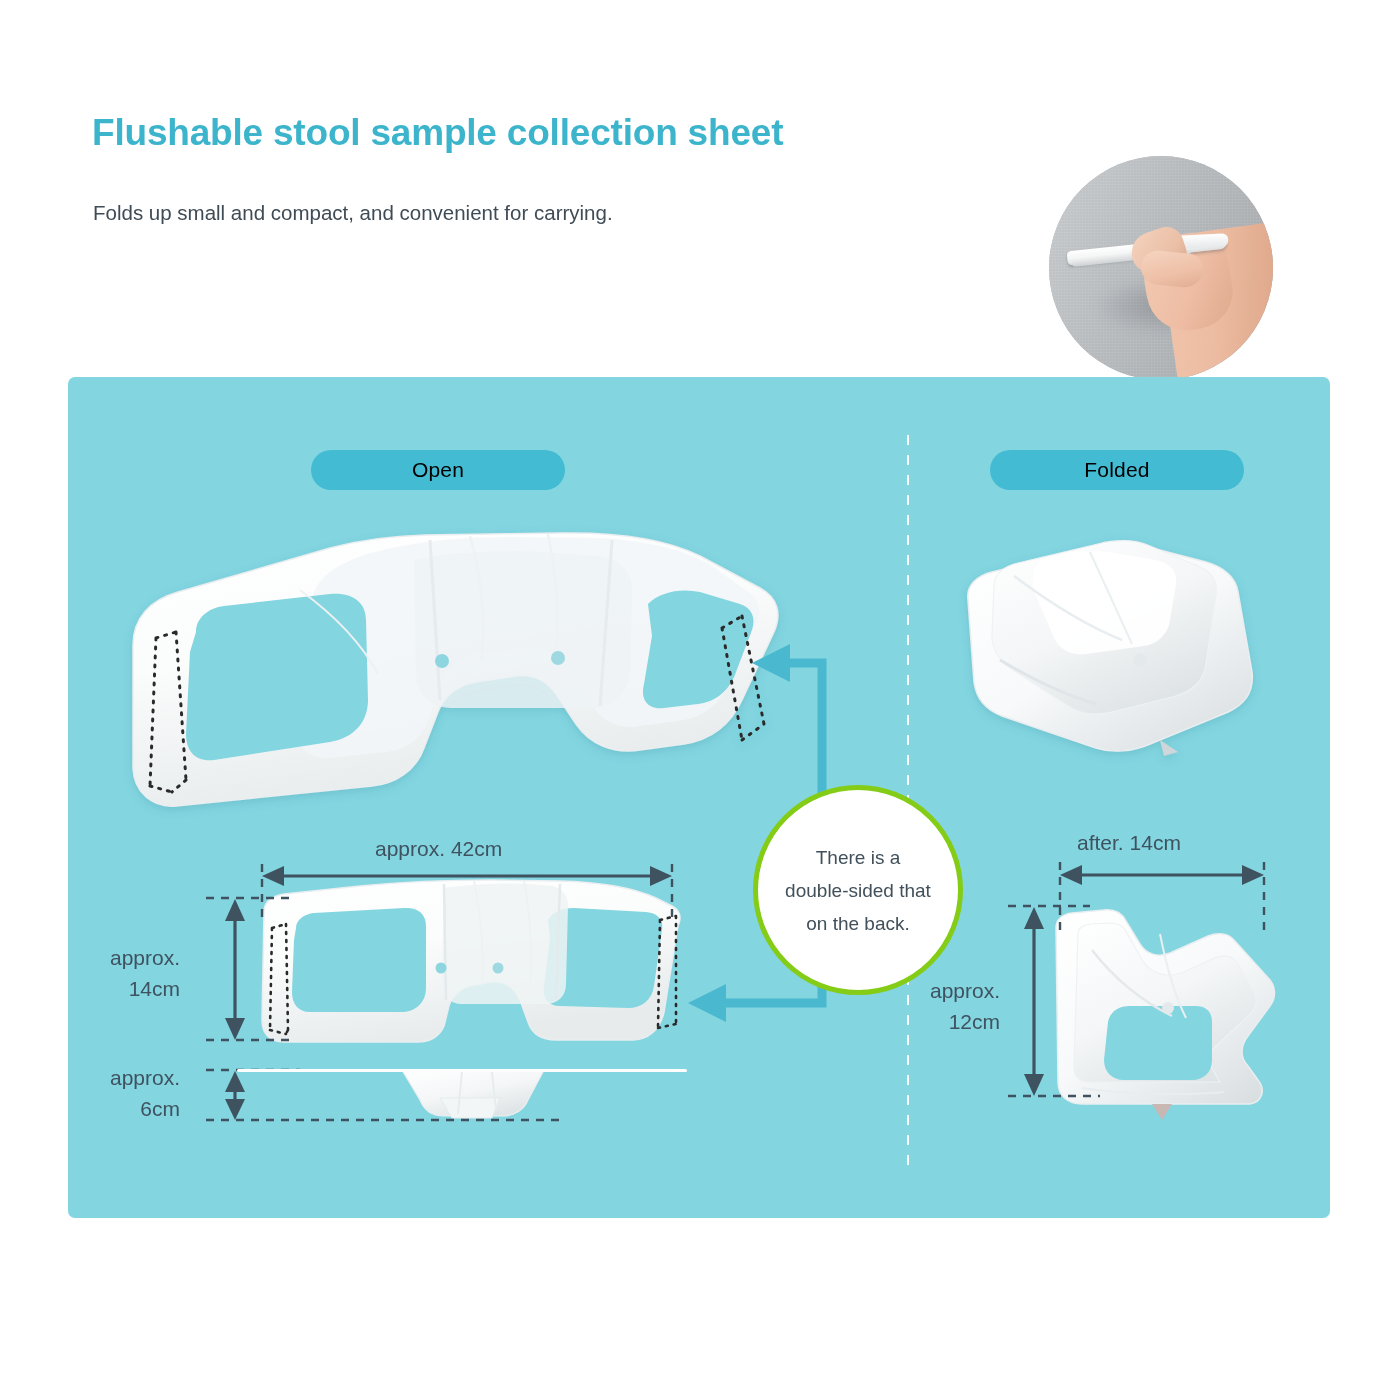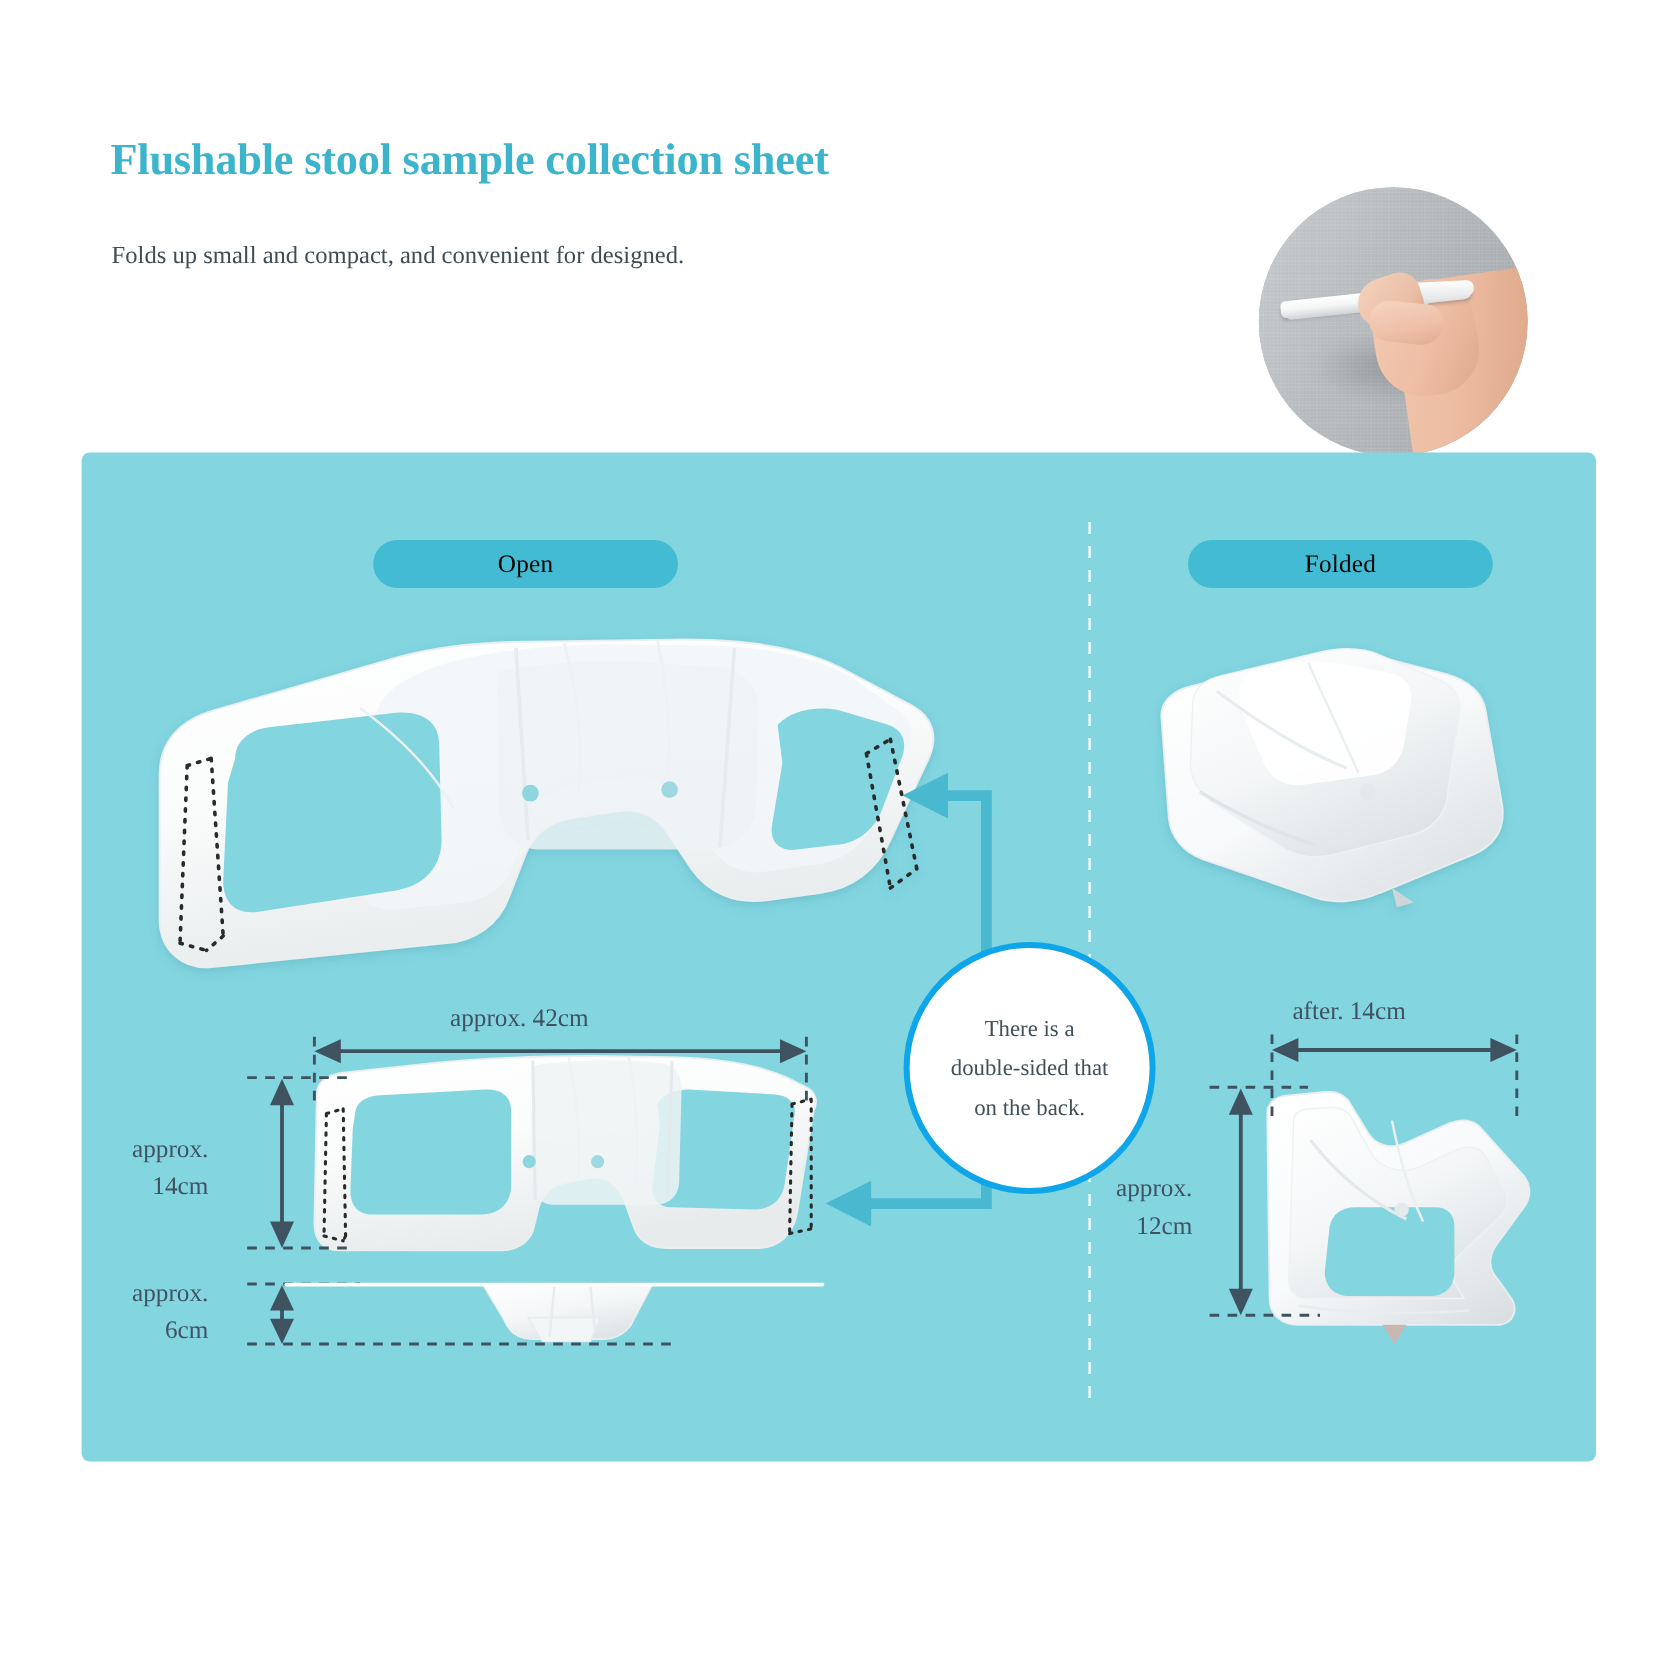--- a/index.html
+++ b/index.html
@@ -5,21 +5,21 @@
 <style>
   html,body{margin:0;padding:0;}
   body{
     width:1400px;height:1400px;
     background:#ffffff;
     font-family:"Liberation Sans","DejaVu Sans",sans-serif;
     overflow:hidden;
     position:relative;
     -webkit-font-smoothing:antialiased;
   }
-  .page{position:absolute;inset:0;font-family:Liberation Serif, serif;}
+  .page{position:absolute;inset:0;}
 
   
   .title{
     position:absolute;left:92px;top:112px;
     font-size:37px;font-weight:bold;color:#3cb4cc;
     letter-spacing:-0.2px;white-space:nowrap;
   }
   .subtitle{
     position:absolute;left:93px;top:192px;
     font-size:20.5px;color:#3f4b55;line-height:42px;
@@ -113,21 +113,21 @@
   }
   .pill-open{left:311px;top:450px;width:254px;}
   .pill-folded{left:990px;top:450px;width:254px;}
 
   
   .arrows{position:absolute;left:0;top:0;width:1400px;height:1400px;pointer-events:none;}
 
   
   .bubble{
     position:absolute;left:753px;top:785px;width:210px;height:210px;
-    border-radius:50%;background:#ffffff;border:5px solid #0ea5e9;
+    border-radius:50%;background:#ffffff;border:5px solid #84cc16;
     box-sizing:border-box;display:flex;flex-direction:column;
     align-items:center;justify-content:center;
     z-index:5;
   }
   .bubble div{
     font-size:19px;color:#41505a;line-height:33px;text-align:center;
     white-space:nowrap;
   }
 
   
@@ -145,21 +145,21 @@
   }
 </style>
 </head>
 <body>
 
 <div class="page">
 
   <div class="title">Flushable stool sample collection sheet</div>
 
   <div class="subtitle">
-    <div>Folds up small and compact, and convenient for designed.</div>
+    <div>Folds up small and compact, and convenient for carrying.</div>
   </div>
 
   <div class="hand-circle">
     <div class="hand-bg"></div>
     <div class="hand-shadow"></div>
     <div class="forearm"></div>
     <div class="palm"></div>
     <div class="sheet-strip">
       <div class="s1"></div>
         <div class="s2"></div>

